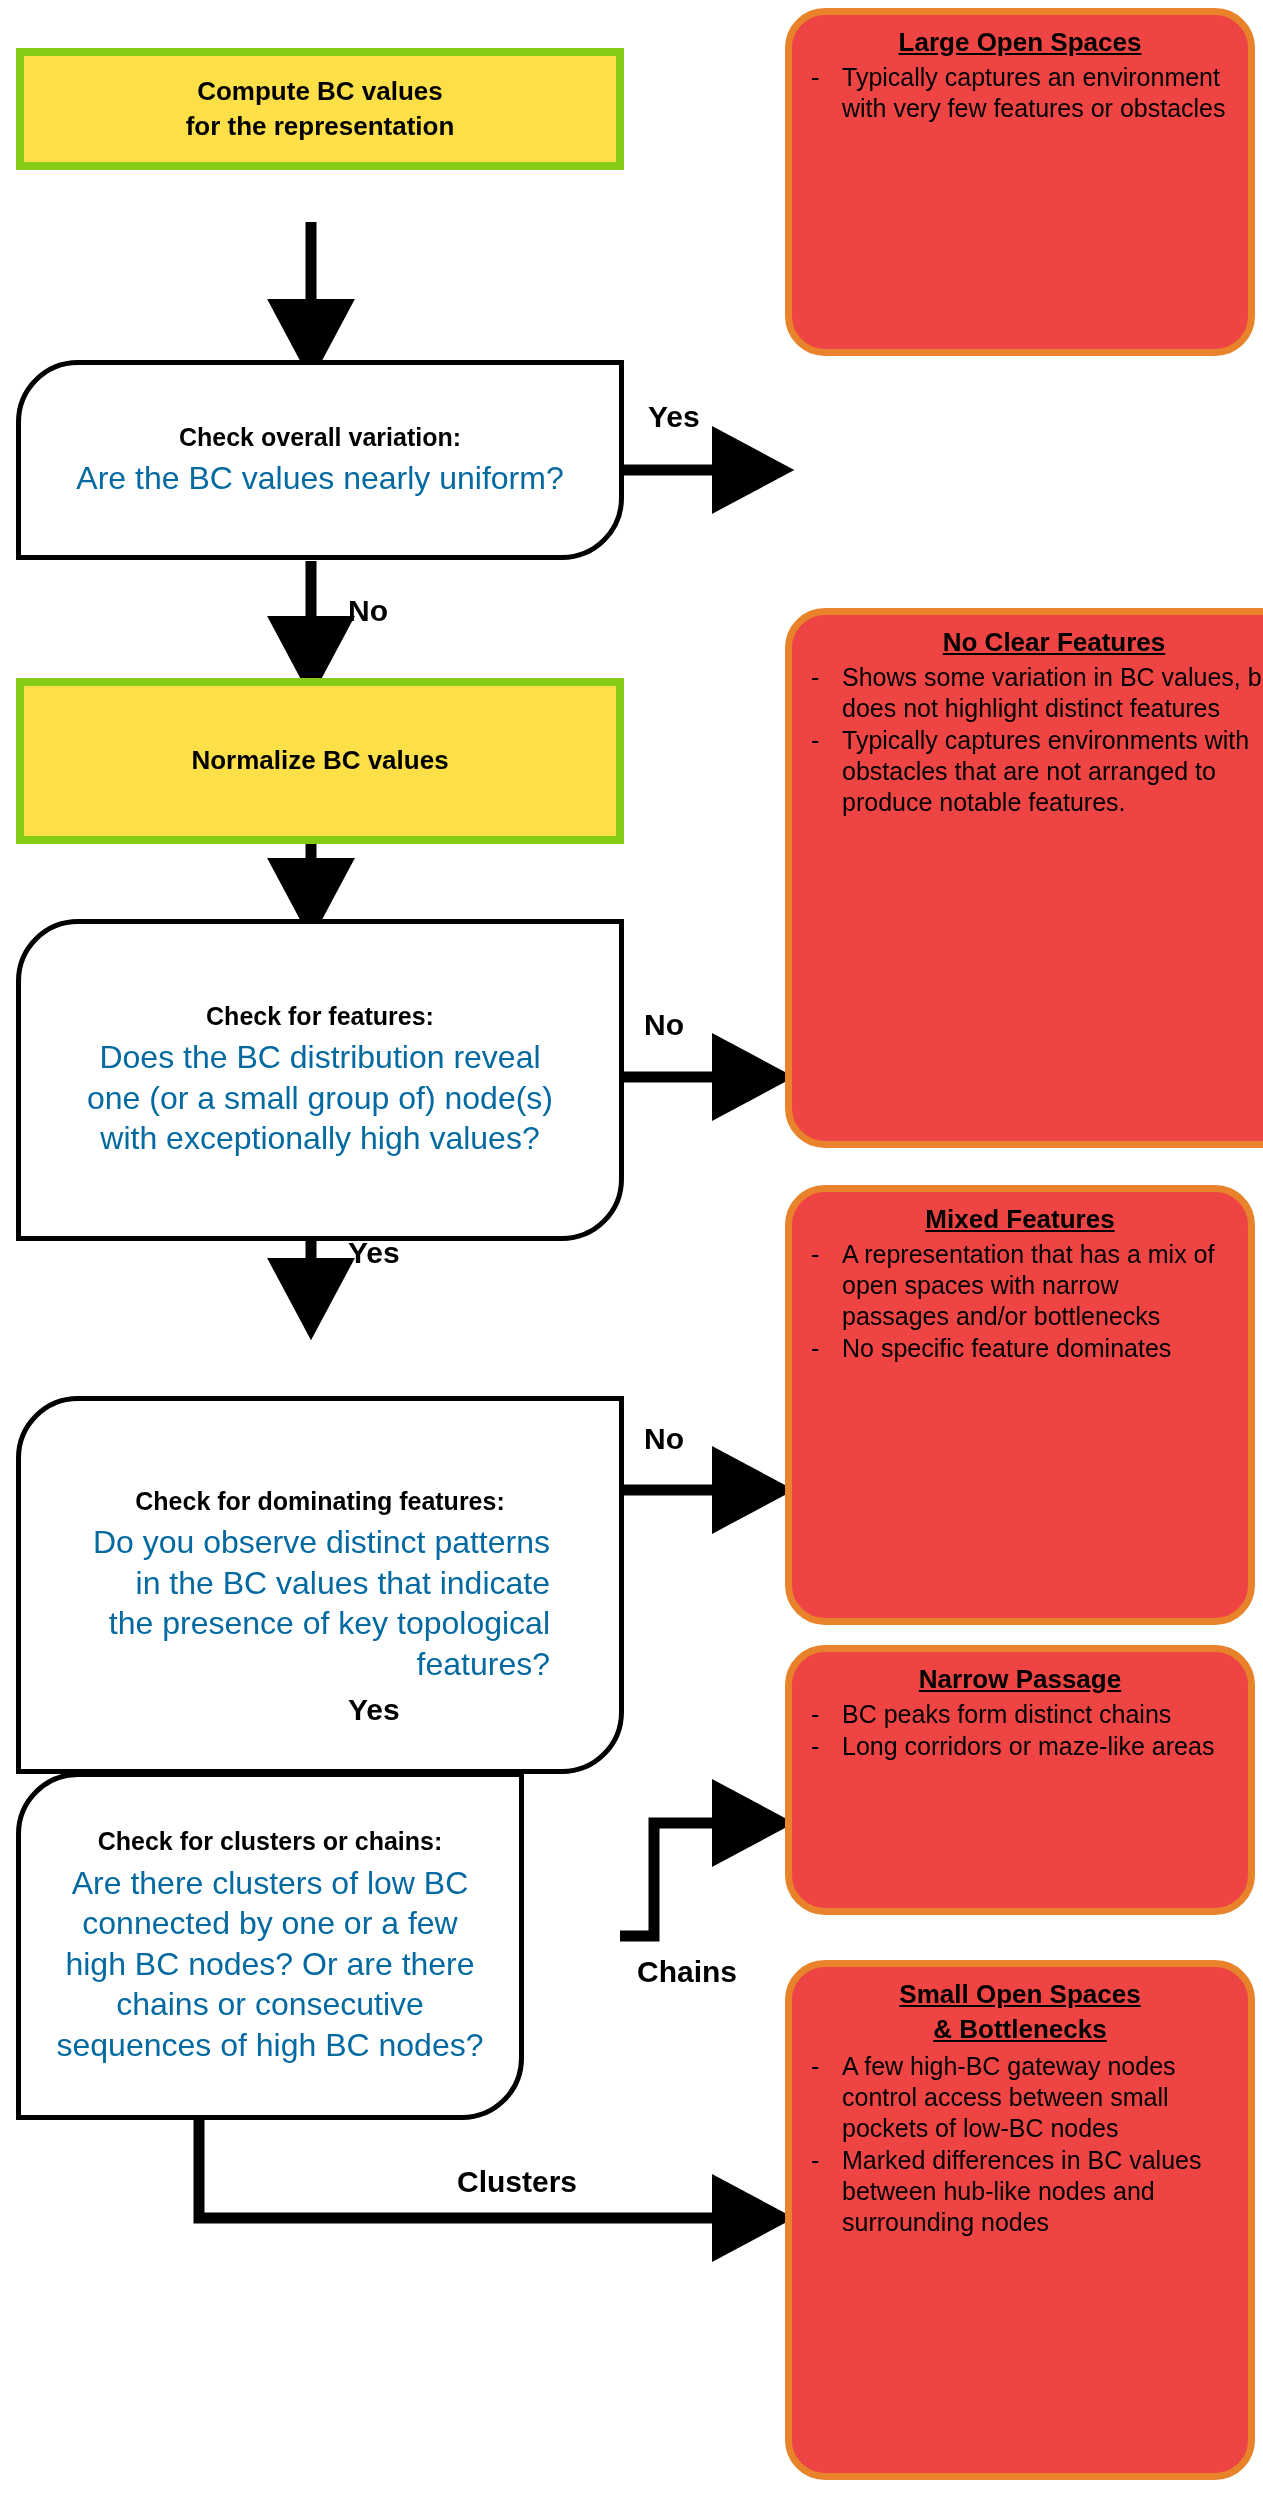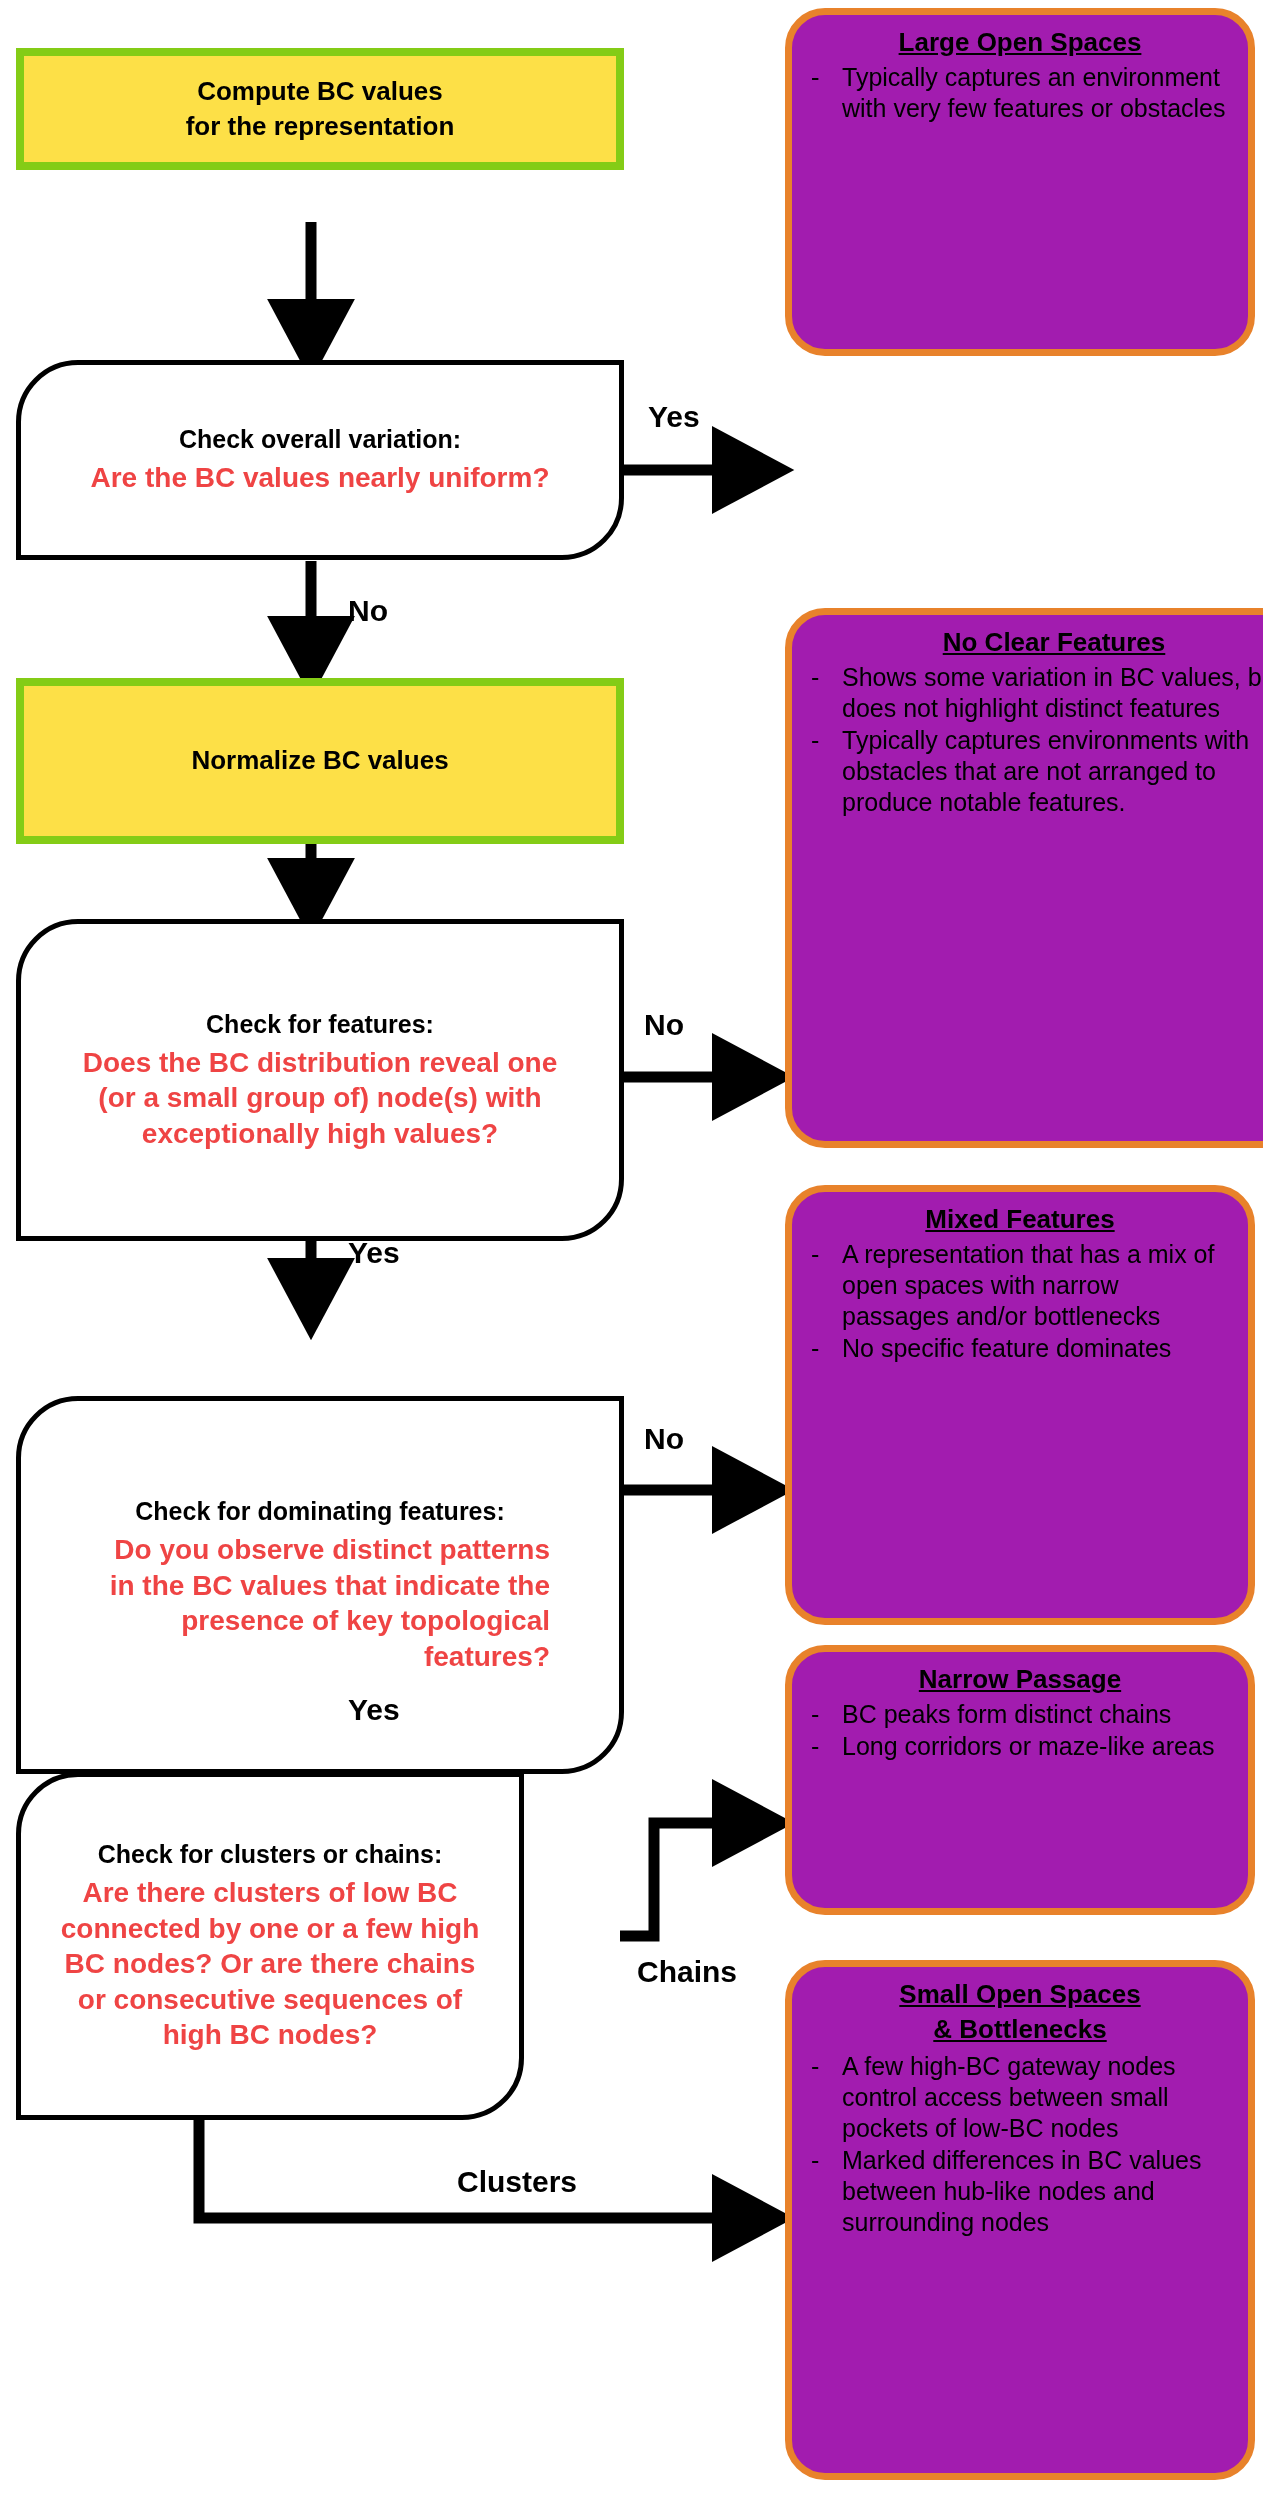--- a/index.html
+++ b/index.html
@@ -58,42 +58,42 @@
     padding: 6px 14px;
   }
   .dec-title {
     font-weight: bold;
     font-size: 25px;
     line-height: 1.25;
     color: #000000;
     margin-bottom: 5px;
   }
   .dec-q {
-    font-weight: bold;
-    font-size: 28px;
+    font-weight: normal;
+    font-size: 32px;
     line-height: 1.27;
-    color: #ef4444;
+    color: #0369a1;
   }
 
   
   .edge-label {
     position: absolute;
     font-weight: bold;
     font-size: 30px;
     color: #000000;
     white-space: nowrap;
   }
 
   
   .card {
     position: absolute;
     box-sizing: border-box;
     border: 7px solid #E8822B;
     border-radius: 40px;
-    background: #a21caf;
+    background: #ef4444;
     padding: 12px 16px 10px 16px;
     overflow: hidden;
   }
   .card-title {
     font-weight: bold;
     font-size: 26px;
     line-height: 1.22;
     text-align: center;
     text-decoration: underline;
     color: #000000;

